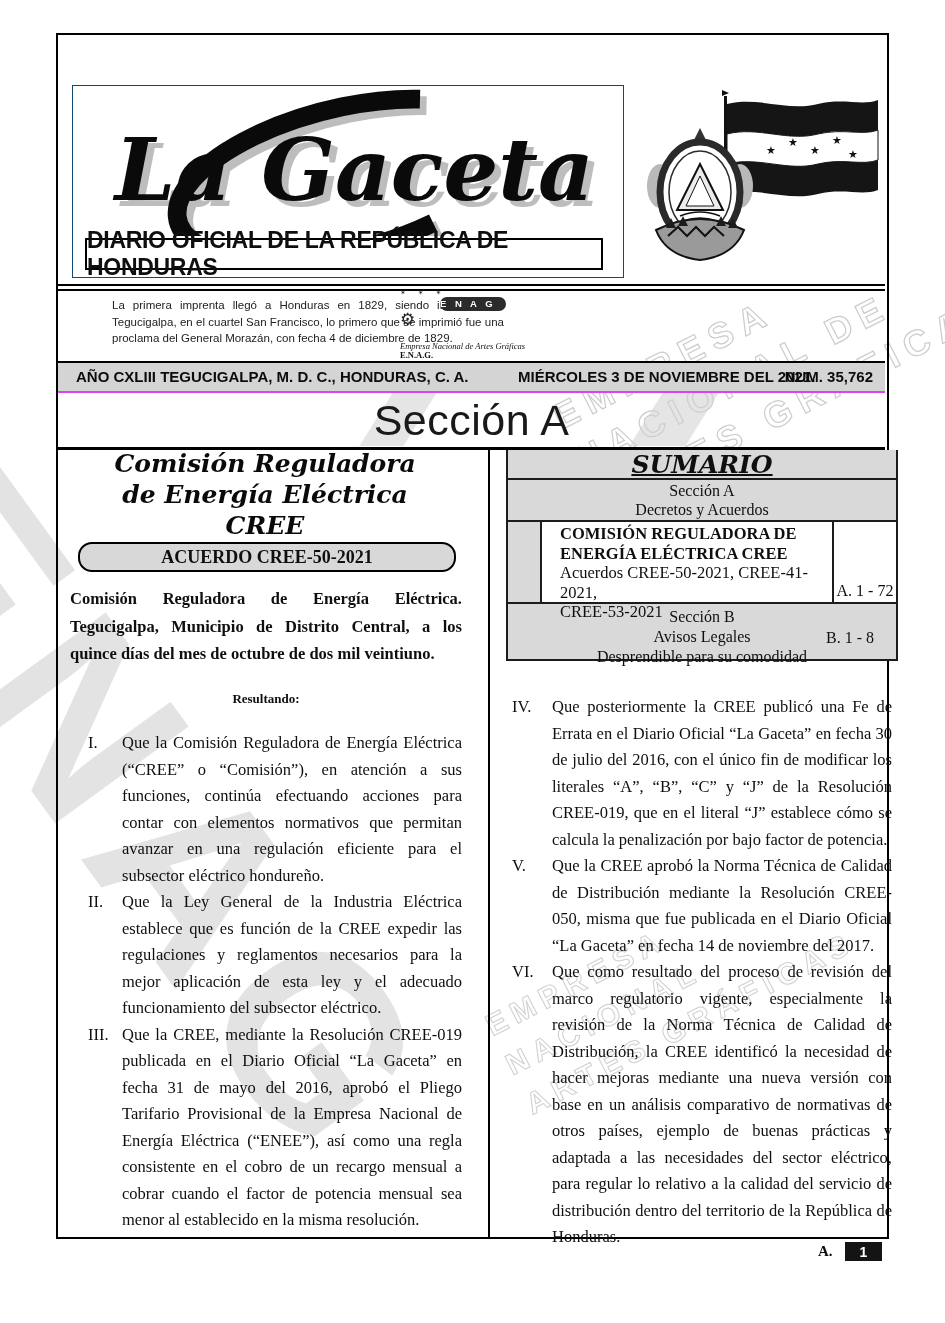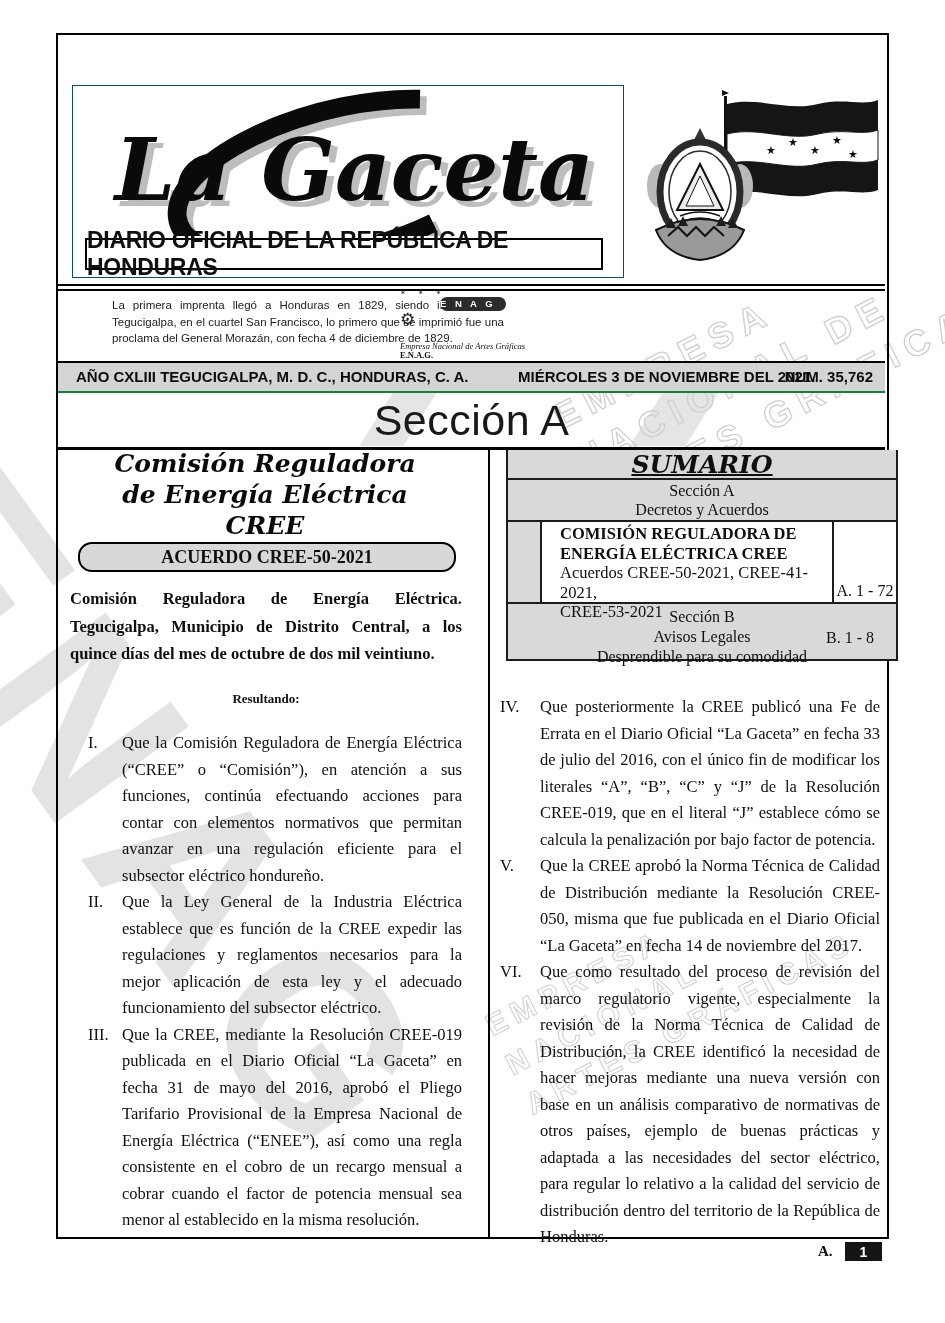--- a/index.html
+++ b/index.html
@@ -28,21 +28,21 @@
           font-family:"Liberation Sans",sans-serif;}
   .emblem-stars{font-size:7px;color:#333;letter-spacing:5px;}
   .emblem-banner{margin:1px auto 0;width:66px;background:#2b2b2b;color:#fff;border-radius:7px;
                  font-size:9.5px;font-weight:bold;letter-spacing:3px;padding:2px 0;}
   .emblem-gear{font-size:17px;line-height:17px;color:#222;}
   .emblem-caption{font-family:"Liberation Serif",serif;font-style:italic;font-weight:normal;
                   font-size:8.5px;color:#111;margin-top:14px;}
   .emblem-abbr{font-family:"Liberation Serif",serif;font-weight:bold;font-size:8.5px;color:#111;}
 
   .date-bar{left:58px;top:361px;width:827px;height:28px;background:#d4d4d4;
-            border-top:2px solid #000;border-bottom:2px solid #15803d;
+            border-top:2px solid #000;border-bottom:2px solid #d946ef;
             font-family:"Liberation Sans",sans-serif;font-weight:bold;font-size:15px;color:#0c0c0c;}
   .date-bar span{position:absolute;top:5px;white-space:nowrap;}
   .date-left{left:18px;} .date-center{left:460px;} .date-right{right:12px;}
 
   .section-band{left:58px;top:393px;width:827px;height:54px;border-bottom:3px solid #000;
                 display:flex;align-items:center;justify-content:center;background:transparent;
                 font-family:"Liberation Sans",sans-serif;font-size:43px;color:#191919;letter-spacing:.5px;}
 
   .divider{left:488px;top:450px;width:2px;height:787px;background:#000;}
 
@@ -55,21 +55,21 @@
                 border-radius:14px;display:flex;align-items:center;justify-content:center;
                 font-weight:bold;font-size:18px;}
   .intro{left:70px;top:585px;width:392px;font-weight:bold;font-size:16.5px;line-height:27.5px;text-align:justify;}
   .resultando{left:70px;top:691px;width:392px;text-align:center;font-weight:bold;font-size:13px;}
 
   .rlist{font-size:16.5px;line-height:26.5px;}
   .rlist .item{display:flex;}
   .rlist .num{flex:0 0 34px;}
   .rlist .txt{flex:1;text-align:justify;}
   .list-left{left:88px;top:730px;width:374px;}
-  .list-right{left:500px;top:694px;width:380px;}
+  .list-right{left:512px;top:694px;width:380px;}
   .list-right .num{flex:0 0 40px;}
 
   
   .sumario{left:506px;top:450px;width:392px;height:211px;background:#d9d9d9;
            border:2px solid #1c1c1c;border-top:none;box-sizing:border-box;font-size:16px;}
   .sum-row{border-bottom:2px solid #1c1c1c;}
   .sum-title{height:28px;display:flex;align-items:center;justify-content:center;
              font-family:"DejaVu Serif",serif;font-style:italic;font-weight:bold;font-size:25px;}
   .sum-title span{text-decoration:underline;text-decoration-thickness:2px;}
   .sum-seca{height:39px;text-align:center;line-height:19px;padding-top:1px;}
@@ -229,21 +229,21 @@
       <div>Sección B</div>
       <div>Avisos Legales</div>
       <div>Desprendible para su comodidad</div>
       <span class="bp">B.  1 - 8</span>
     </div>
   </div>
 
   <div class="abs rlist list-right">
     <div class="item">
       <div class="num">IV.</div>
-      <div class="txt">Que posteriormente la CREE publicó una Fe de Errata en el Diario Oficial “La Gaceta” en fecha 33 de julio del 2016, con el único fin de modificar los literales “A”, “B”, “C” y “J” de la Resolución CREE-019, que en el literal “J” establece cómo se calcula la penalización por bajo factor de potencia.</div>
+      <div class="txt">Que posteriormente la CREE publicó una Fe de Errata en el Diario Oficial “La Gaceta” en fecha 30 de julio del 2016, con el único fin de modificar los literales “A”, “B”, “C” y “J” de la Resolución CREE-019, que en el literal “J” establece cómo se calcula la penalización por bajo factor de potencia.</div>
     </div>
     <div class="item">
       <div class="num">V.</div>
       <div class="txt">Que la CREE aprobó la Norma Técnica de Calidad de Distribución mediante la Resolución CREE-050, misma que fue publicada en el Diario Oficial “La Gaceta” en fecha 14 de noviembre del 2017.</div>
     </div>
     <div class="item">
       <div class="num">VI.</div>
       <div class="txt">Que como resultado del proceso de revisión del marco regulatorio vigente, especialmente la revisión de la Norma Técnica de Calidad de Distribución, la CREE identificó la necesidad de hacer mejoras mediante una nueva versión con base en un análisis comparativo de normativas de otros países, ejemplo de buenas prácticas y adaptada a las necesidades del sector eléctrico, para regular lo relativo a la calidad del servicio de distribución dentro del territorio de la República de Honduras.</div>
     </div>
   </div>

